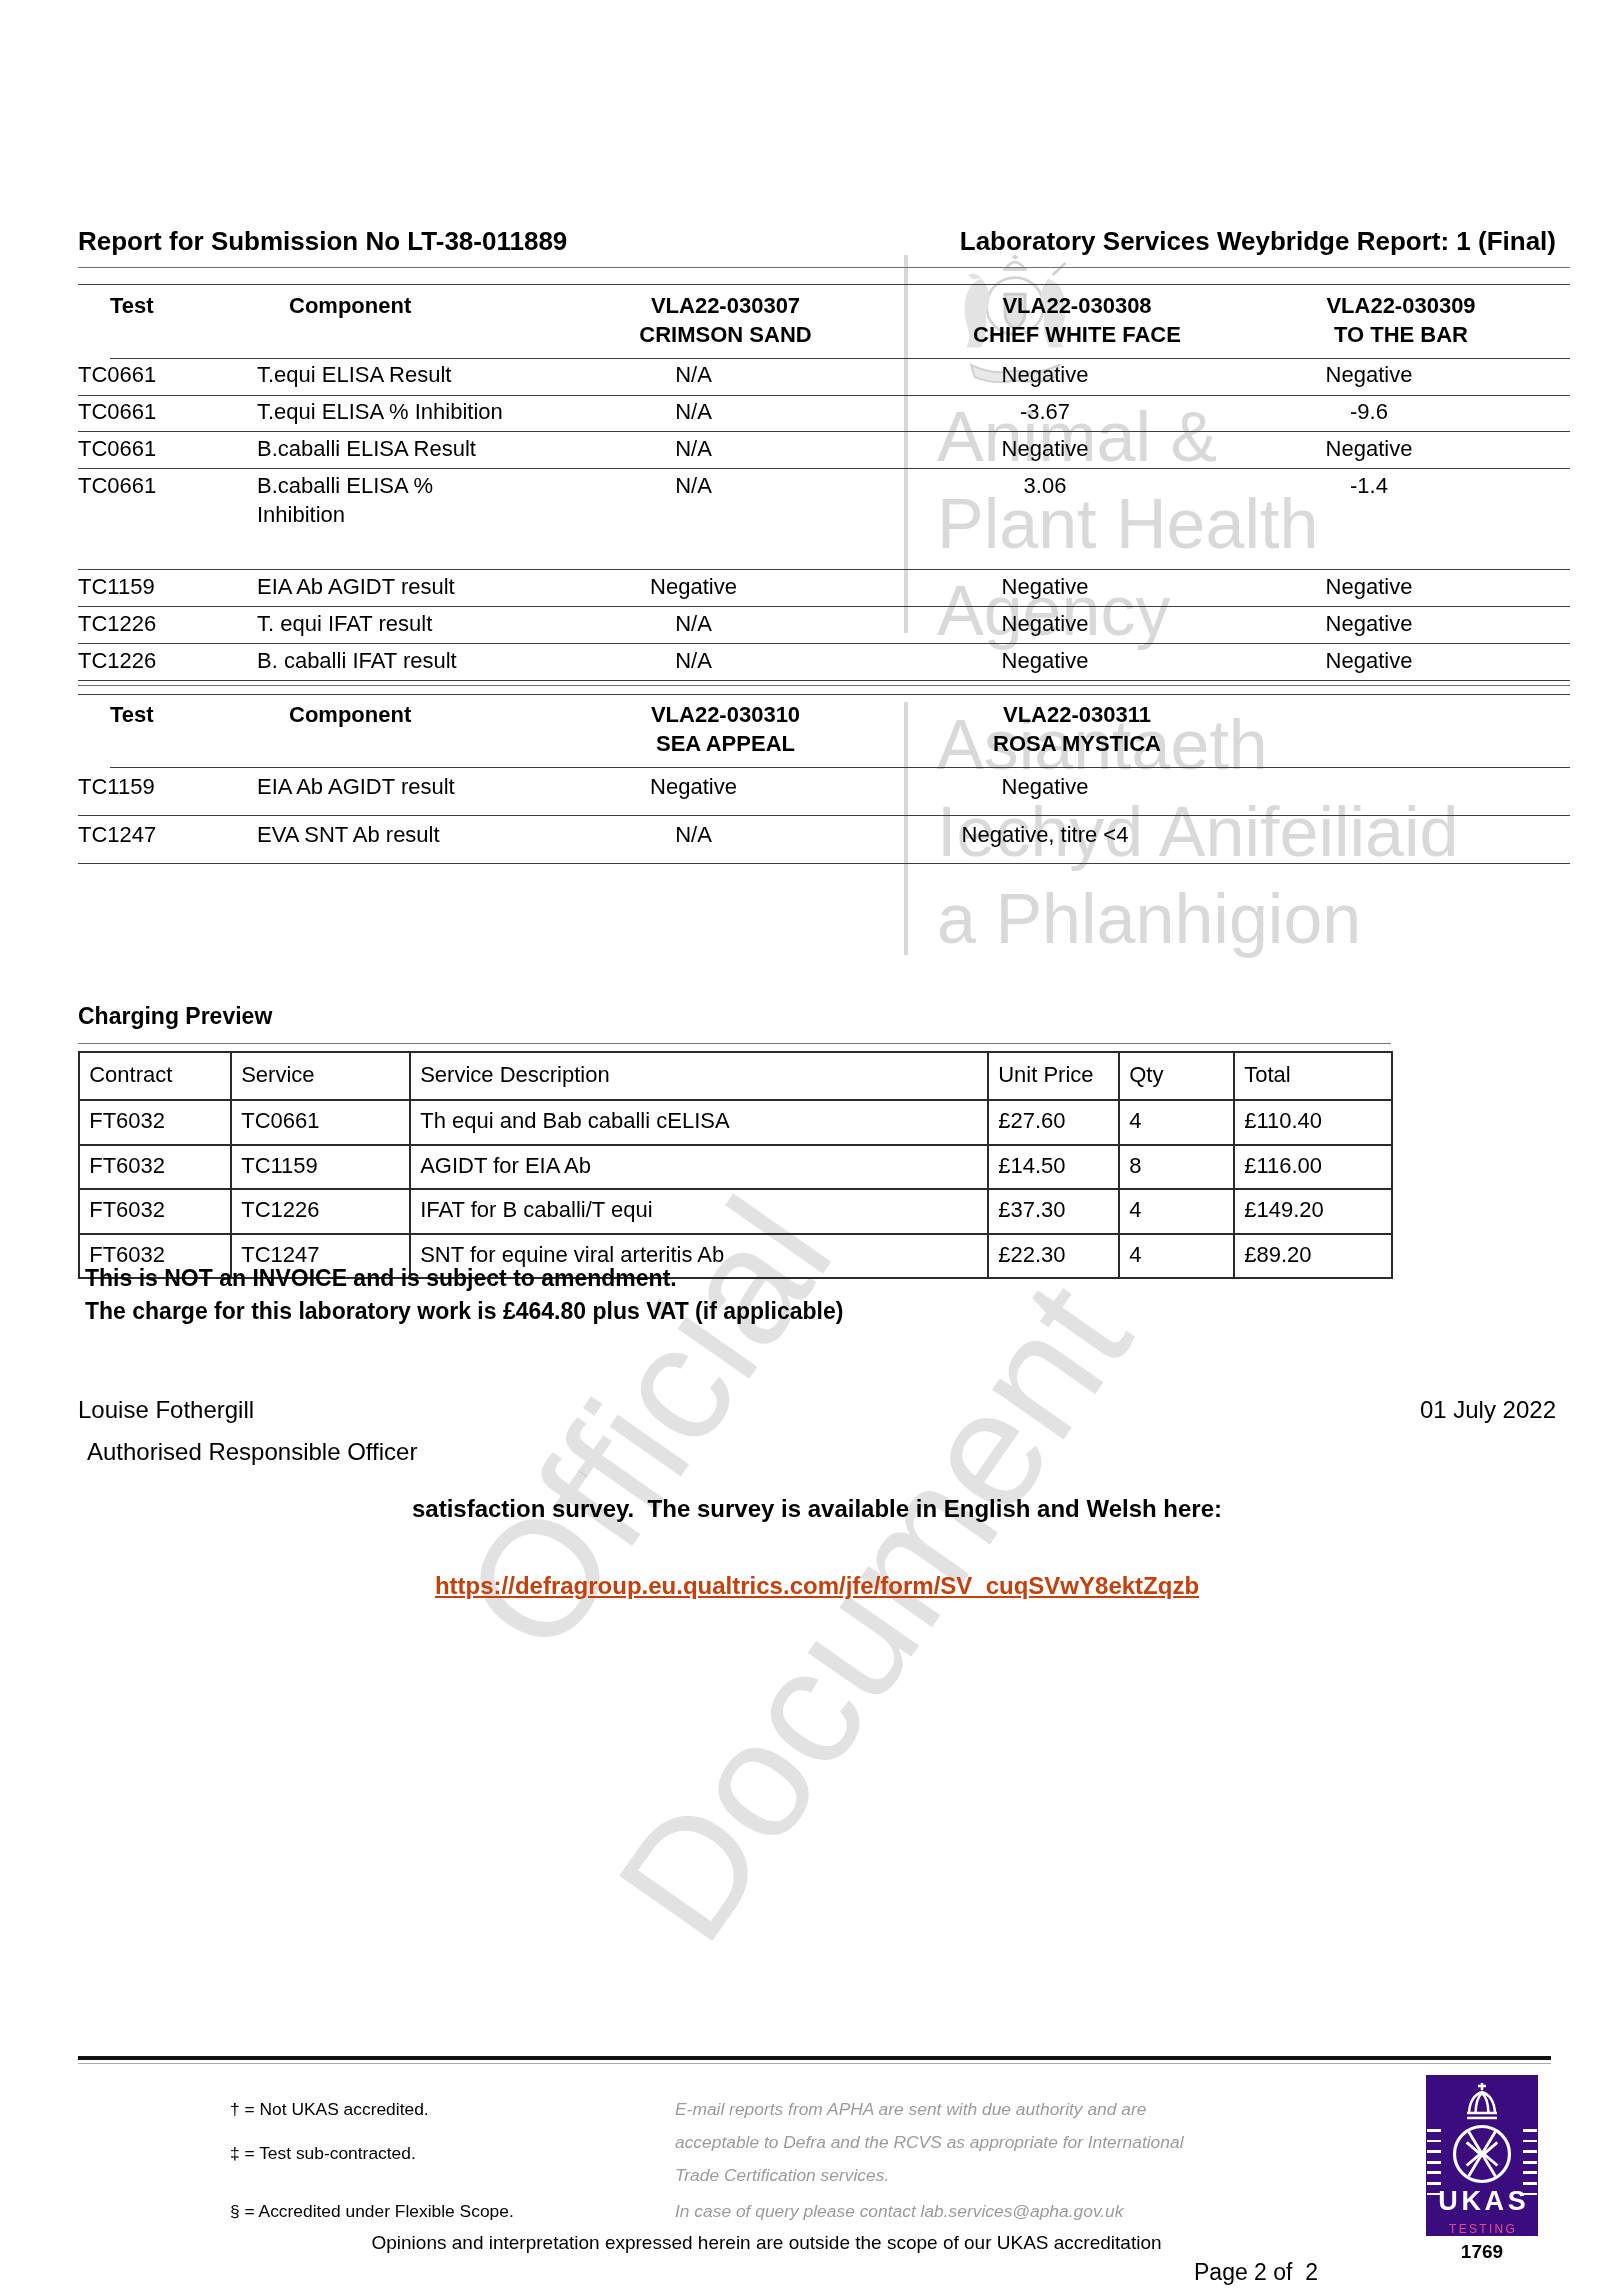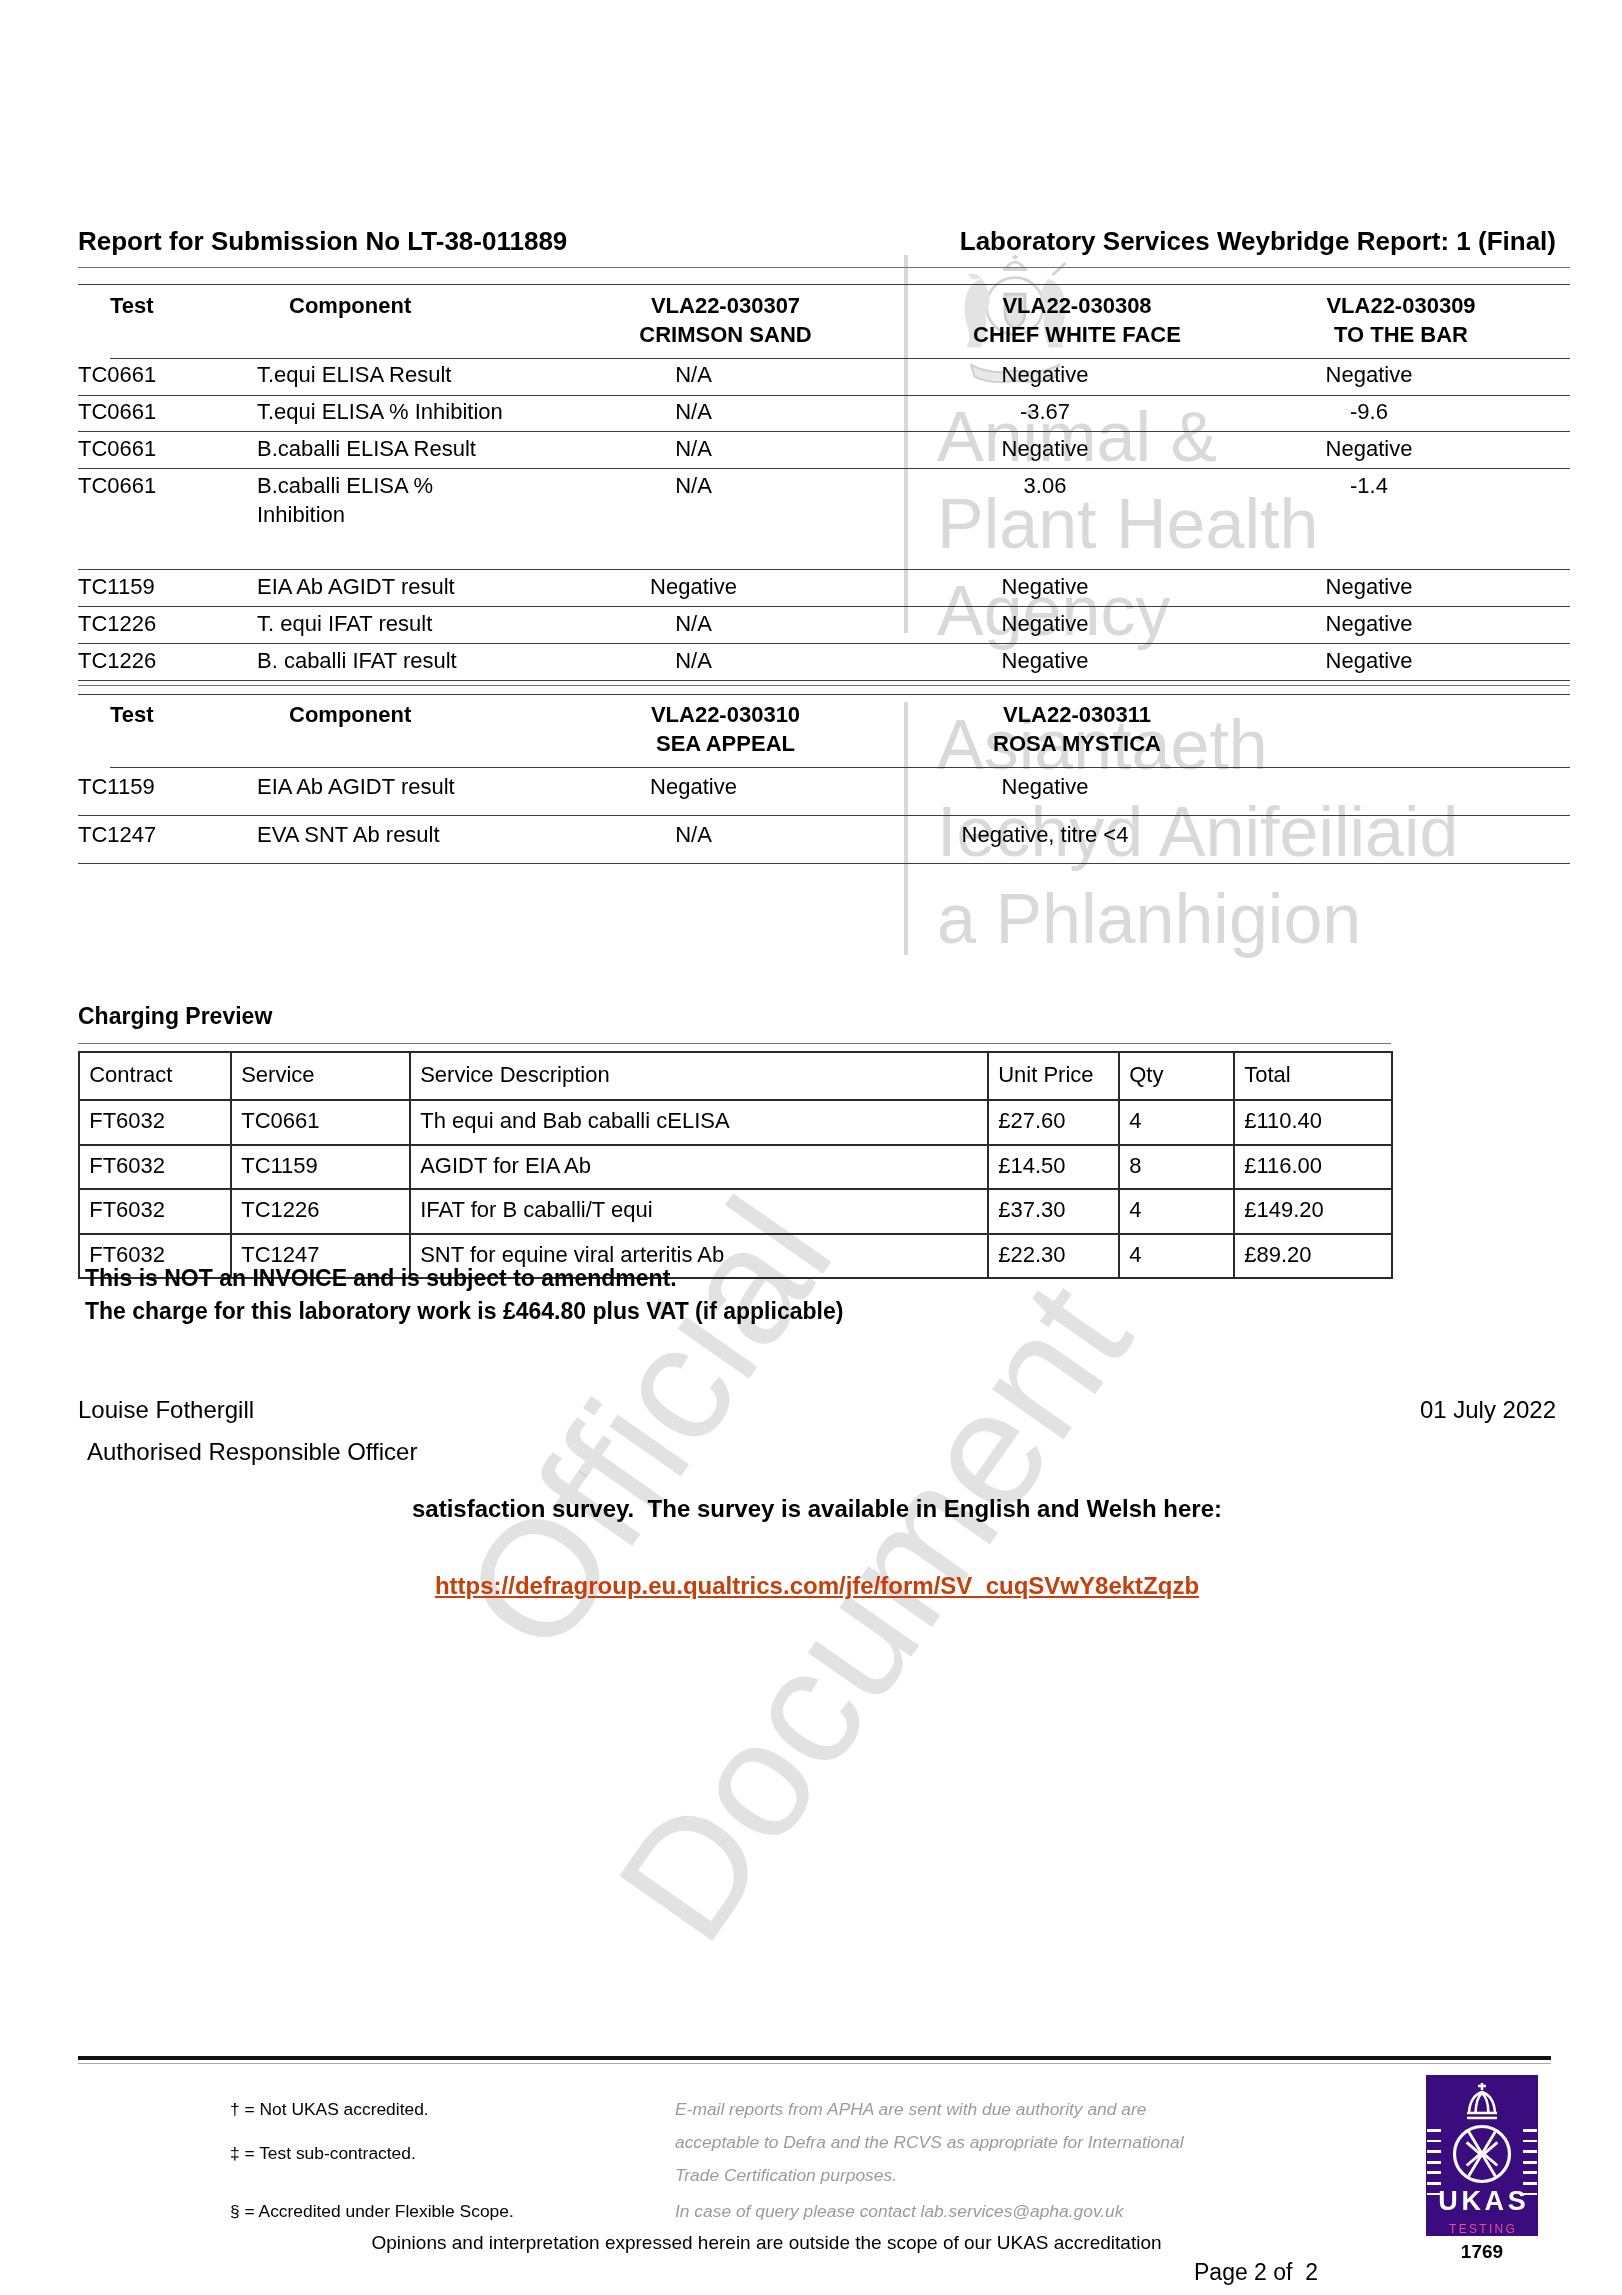--- a/index.html
+++ b/index.html
@@ -277,21 +277,21 @@
   <div class="hr" style="top:2056px; width:1473px; height:4.1px; background:#111111;"></div>
   <div class="hr" style="top:2063px; width:1473px; height:1.4px; background:#aaaaaa;"></div>
 
   <div class="ct f-legend" style="top:2099px;">† = Not UKAS accredited.</div>
   <div class="ct f-legend" style="top:2143px;">‡ = Test sub-contracted.</div>
   <div class="ct f-legend" style="top:2201px;">§ = Accredited under Flexible Scope.</div>
 
   <div class="ct f-gray" style="top:2093px; line-height:33px;">
     <div>E-mail reports from APHA are sent with due authority and are</div>
     <div>acceptable to Defra and the RCVS as appropriate for International</div>
-    <div>Trade Certification purposes.</div>
+    <div>Trade Certification services.</div>
   </div>
   <div class="ct f-gray" style="top:2201px;">In case of query please contact lab.services@apha.gov.uk</div>
 
   <div class="ct f-opinions" style="top:2232px;">Opinions and interpretation expressed herein are outside the scope of our UKAS accreditation</div>
 
   <div class="ct ukas-box">
     <svg width="60" height="42" viewBox="0 0 120 84" style="margin-top:4.6px;">
       <g stroke="#ffffff" fill="none" stroke-width="5">
         <path d="M60 6 v14 M52 12 h16"></path>
         <path d="M34 66 Q36 32 60 24 Q84 32 86 66"></path>

